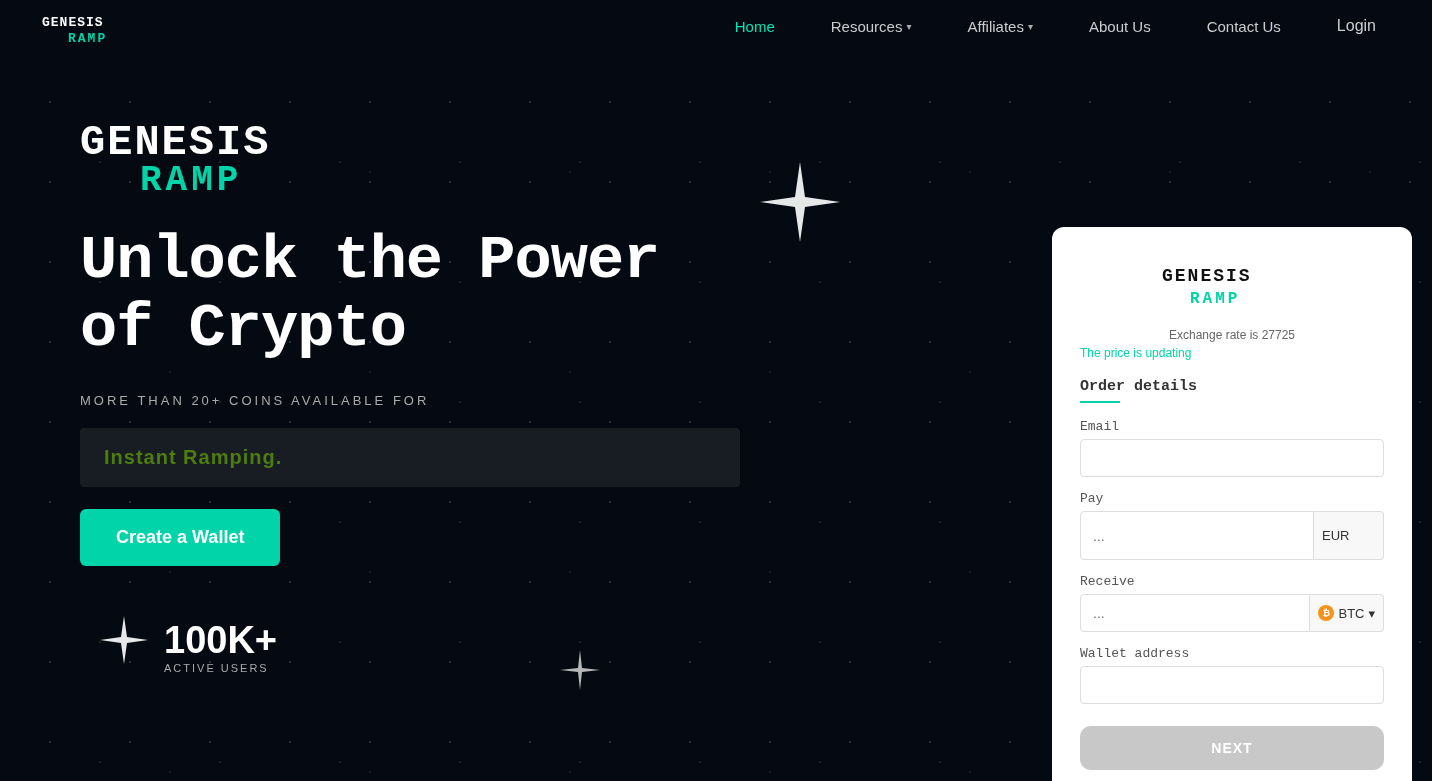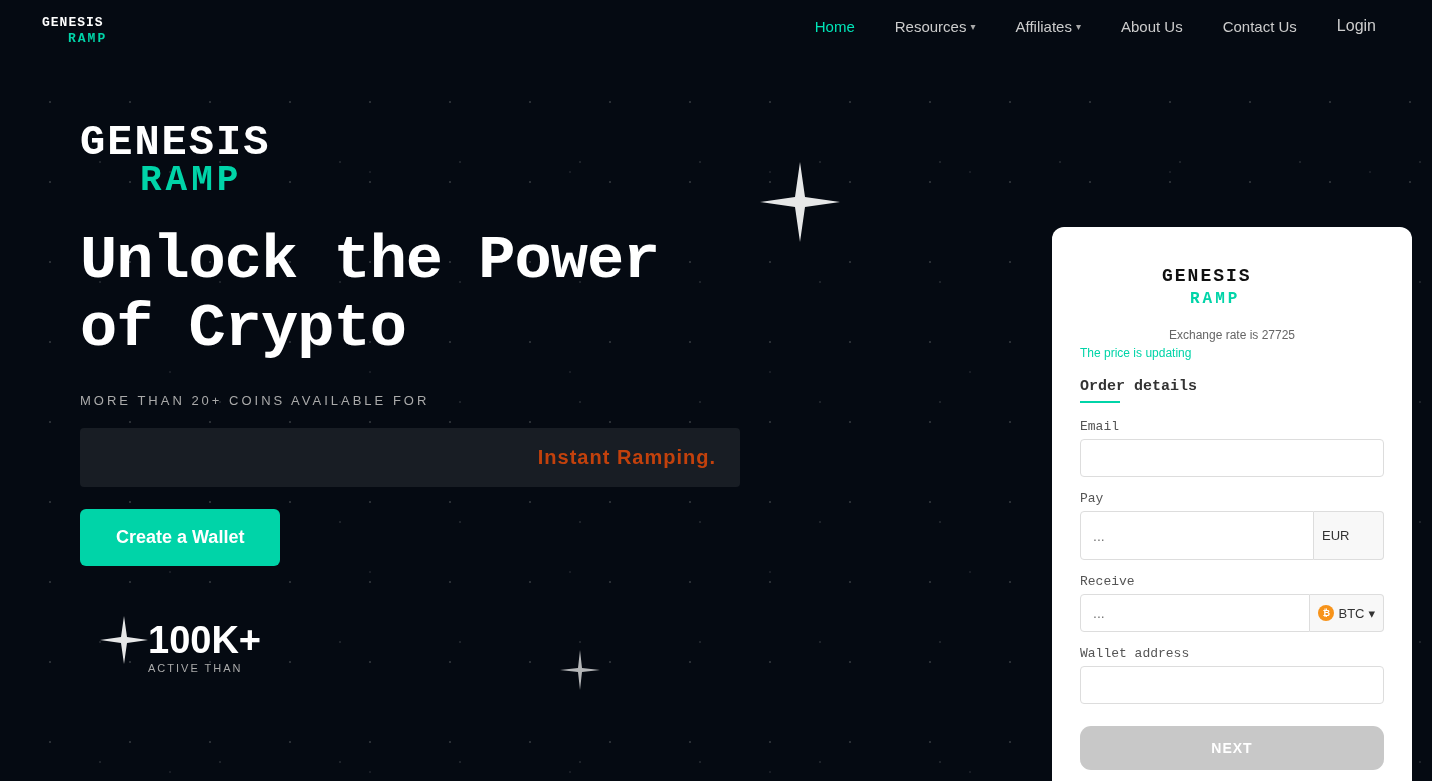--- a/index.html
+++ b/index.html
@@ -30,21 +30,21 @@
     }
 
     .logo-svg {
       width: 110px;
       height: 40px;
     }
 
     .nav-links {
       display: flex;
       align-items: center;
-      gap: 8px;
+      gap: 24px;
     }
 
     .nav-link {
       color: #ccc;
       text-decoration: none;
       padding: 0 16px;
       font-size: 15px;
       font-family: Arial, sans-serif;
       cursor: pointer;
       display: flex;
@@ -126,23 +126,23 @@
       margin-top: 10px;
     }
 
     .typing-bar {
       background: rgba(255,255,255,0.08);
       border-radius: 4px;
       padding: 18px 24px;
       max-width: 660px;
       font-size: 20px;
       font-weight: 600;
-      color: #c2410c;
-      font-family: Arial, sans-serif;
-      text-align: right;
+      color: #4d7c0f;
+      font-family: Arial, sans-serif;
+      text-align: left;
       letter-spacing: 1px;
     }
 
     .create-wallet-btn {
       background: #00d4a8;
       color: #fff;
       border: none;
       padding: 18px 36px;
       font-size: 18px;
       font-weight: 600;
@@ -178,21 +178,21 @@
     .stats-row {
       display: flex;
       gap: 80px;
       margin-top: 30px;
       padding-left: 20px;
     }
 
     .stat-item {
       display: flex;
       align-items: center;
-      gap: 0;
+      gap: 16px;
     }
 
     .stat-star {
       font-size: 42px;
       color: #fff;
     }
 
     .stat-content {}
 
     .stat-number {
@@ -435,21 +435,21 @@
 
     <div class="stats-row">
       <div class="stat-item">
         <div class="stat-star">
           <svg width="48" height="48" viewBox="0 0 48 48">
             <polygon points="24,0 27,21 48,24 27,27 24,48 21,27 0,24 21,21" fill="white" opacity="0.9"></polygon>
           </svg>
         </div>
         <div class="stat-content">
           <div class="stat-number">100K+</div>
-          <div class="stat-label">ACTIVE THAN</div>
+          <div class="stat-label">ACTIVE USERS</div>
         </div>
       </div>
     </div>
   </div>
 
   <div class="hero-right">
     <div class="form-panel">
       
       <div class="form-logo">
         <svg viewBox="0 0 160 50" xmlns="http://www.w3.org/2000/svg" width="160" height="50">

